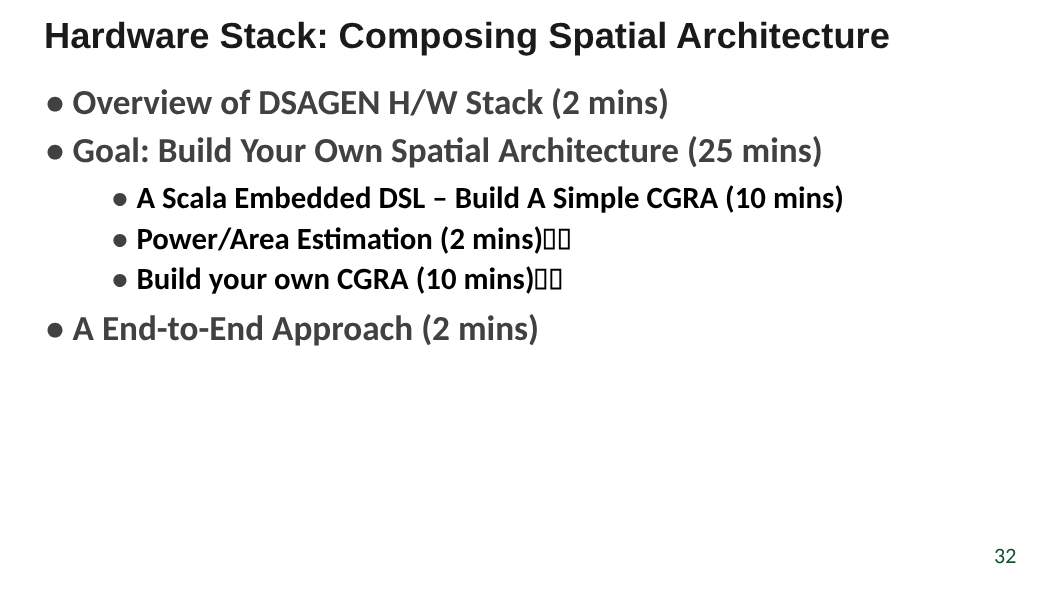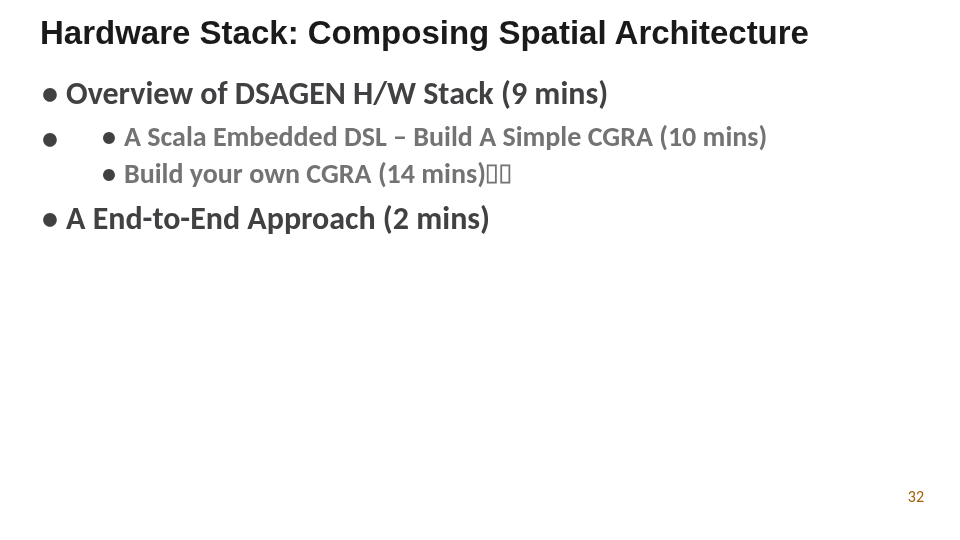--- a/index.html
+++ b/index.html
@@ -44,21 +44,21 @@
     list-style: none;
     padding-left: 34px;
     margin-top: 4px;
     margin-bottom: 6px;
   }
   .lvl2 > li {
     position: relative;
     padding-left: 24px;
     font-size: 28px;
     font-weight: 700;
-    color: #737373;
+    color: #000000;
     line-height: 1.32;
     margin-bottom: 0px;
   }
   .lvl2 > li::before {
     content: "•";
     position: absolute;
     left: 2px;
     top: 0;
     color: #414042;
     font-size: 28px;
@@ -68,37 +68,38 @@
     display: inline-block;
     font-family: Arial, sans-serif;
     font-size: 26px;
     vertical-align: baseline;
     letter-spacing: -2px;
     margin-left: -2px;
   }
   .pagenum {
     position: absolute;
     right: 36px;
-    bottom: 34px;
-    font-size: 16px;
-    color: #a16207;
+    bottom: 22px;
+    font-size: 20px;
+    color: #14532d;
     font-weight: 400;
   }
 </style>
 </head>
 <body>
 
 <div class="slide">
   <h1 class="title">Hardware Stack: Composing Spatial Architecture</h1>
 
   <ul class="lvl1">
-    <li><span>Overview of DSAGEN H/W Stack (9 mins)</span></li>
-    <li>
+    <li><span>Overview of DSAGEN H/W Stack (2 mins)</span></li>
+    <li><span>Goal: Build Your Own Spatial Architecture (25 mins)</span>
       <ul class="lvl2">
         <li><span>A Scala Embedded DSL – Build A Simple CGRA (10 mins)</span></li>
-        <li><span>Build your own CGRA (14 mins)</span><span class="glyphbox">⌷⌷</span></li>
+        <li><span>Power/Area Estimation (2 mins)</span><span class="glyphbox">⌷⌷</span></li>
+        <li><span>Build your own CGRA (10 mins)</span><span class="glyphbox">⌷⌷</span></li>
       </ul>
     </li>
     <li><span>A End-to-End Approach (2 mins)</span></li>
   </ul>
 
   <div class="pagenum">32</div>
 </div>
 
 </body></html>

